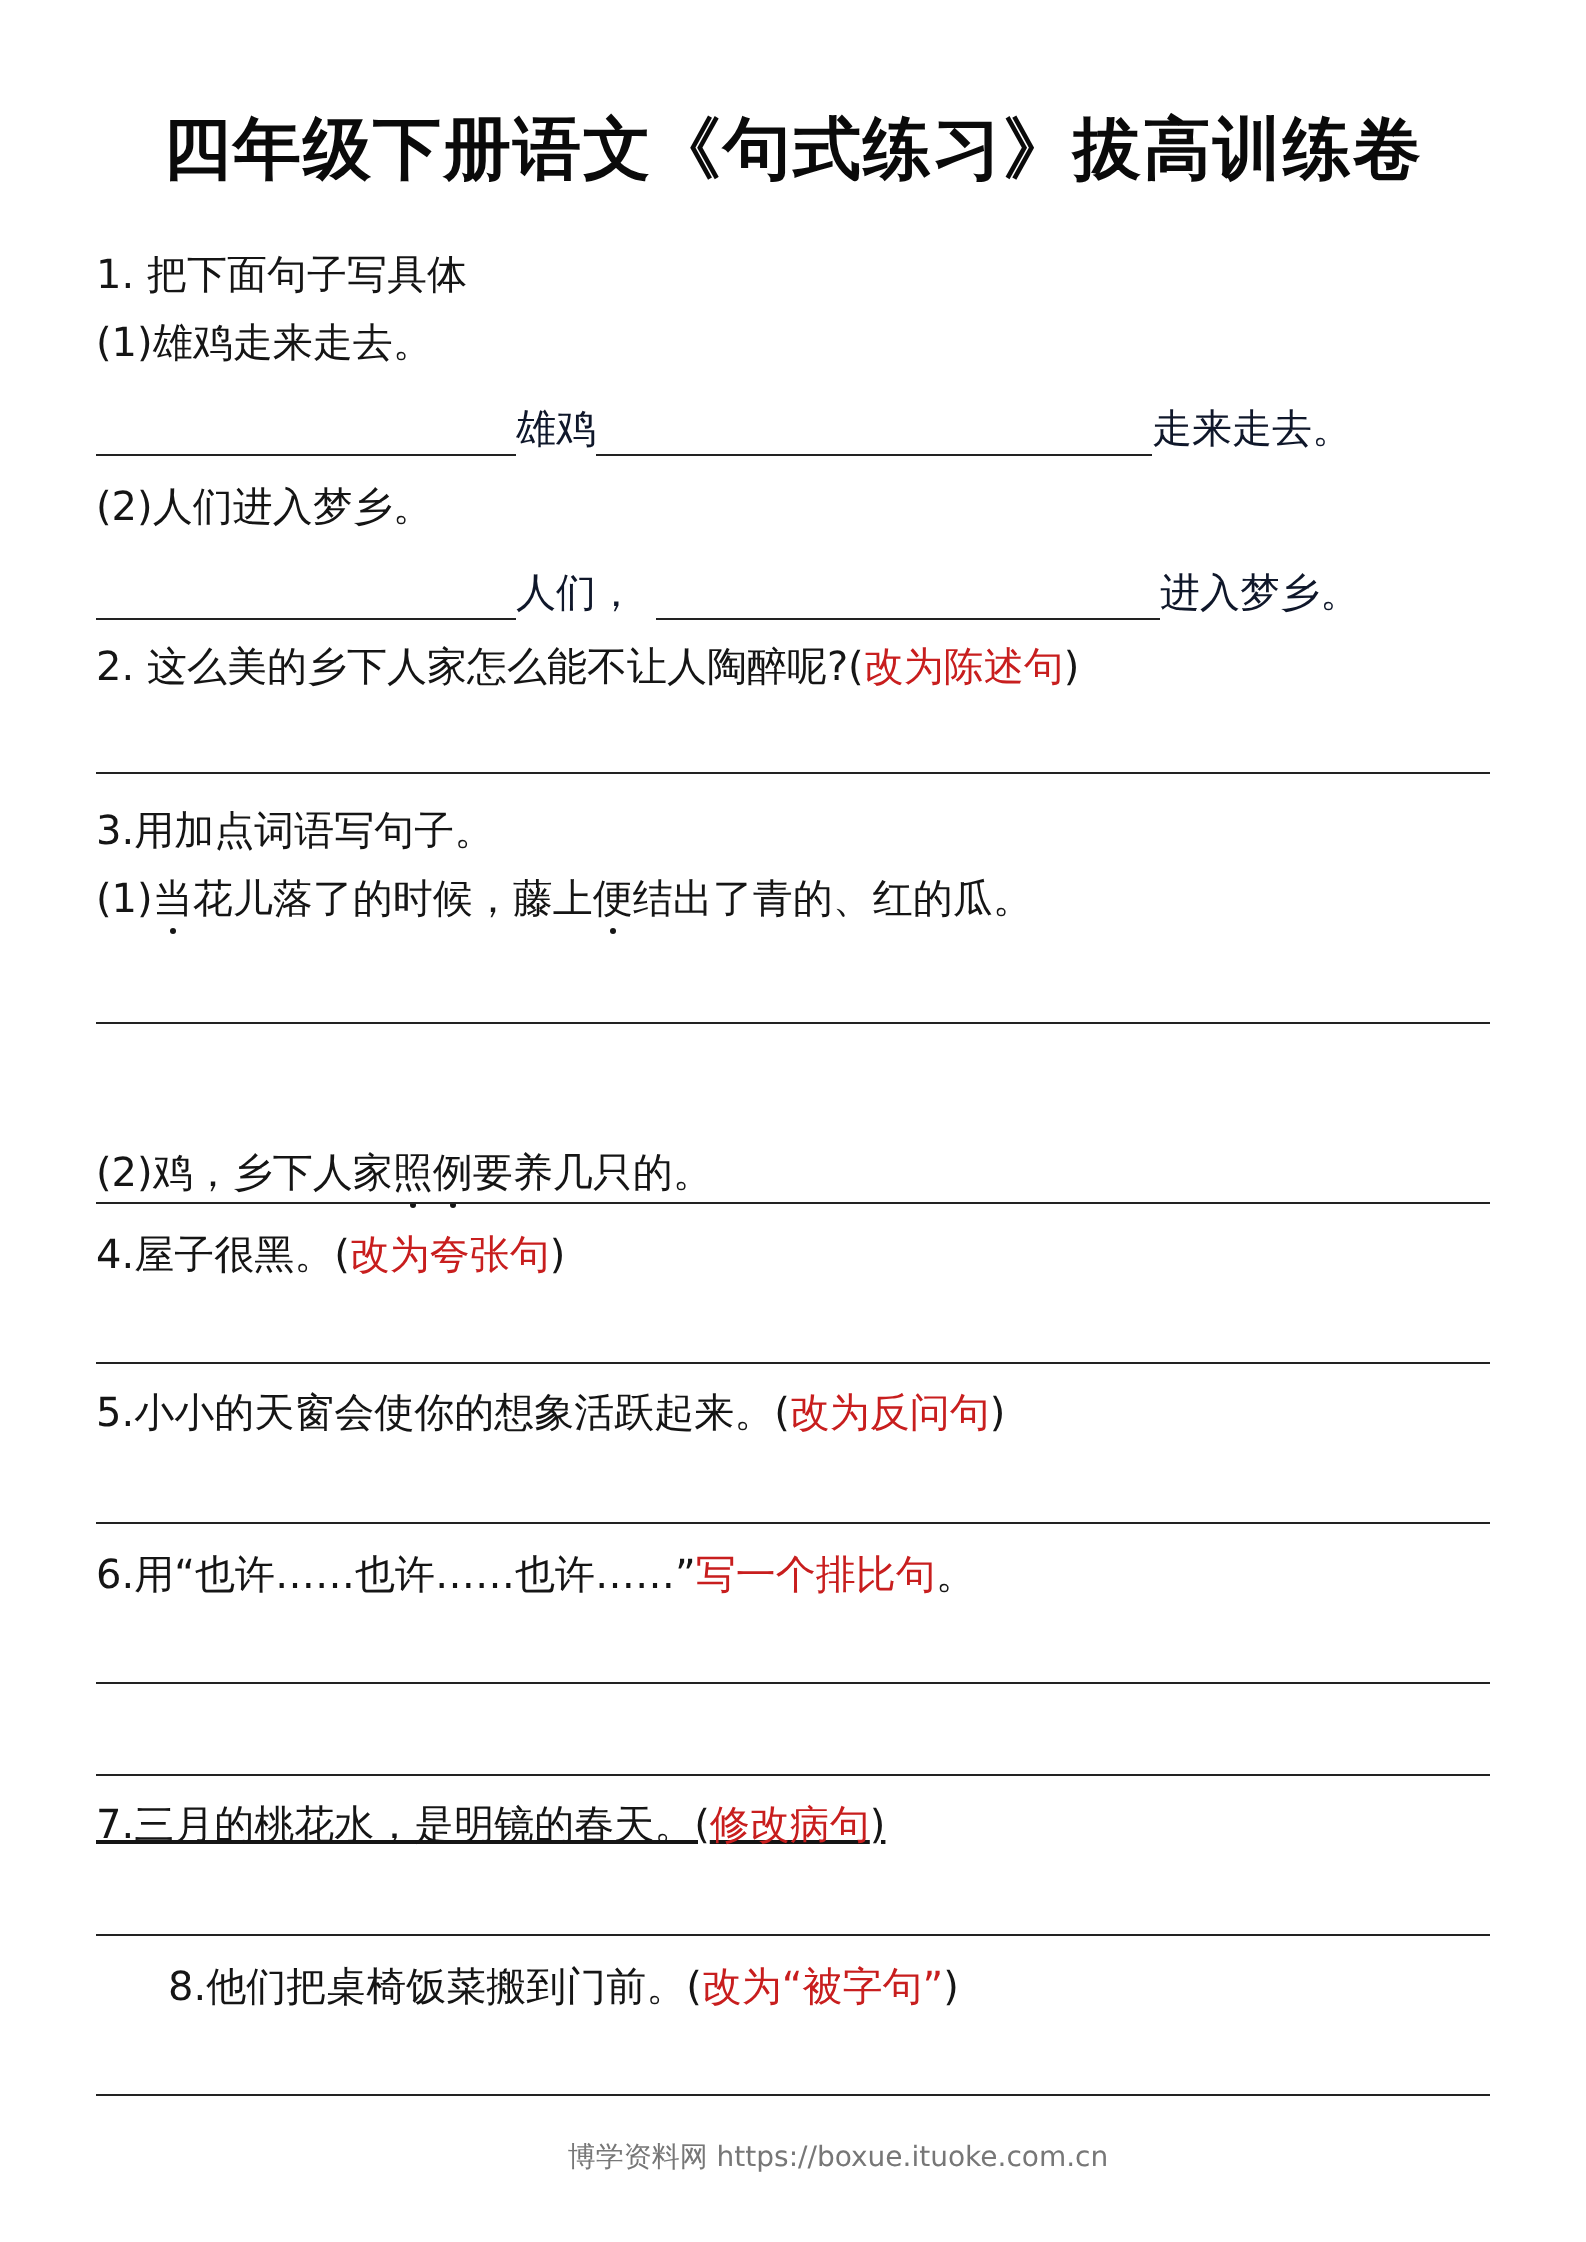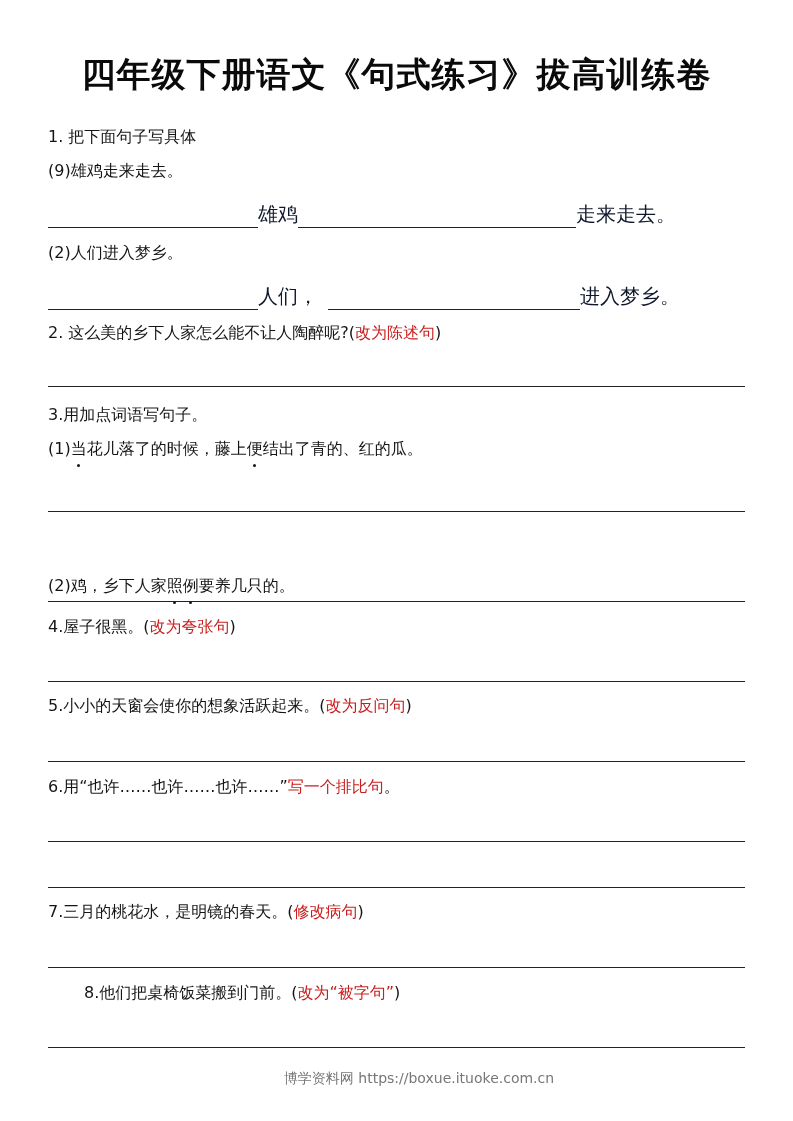--- a/index.html
+++ b/index.html
@@ -23,21 +23,21 @@
     text-align: center;
     font-family: "DejaVu Serif", serif;
     font-weight: bold;
     font-size: 34px;
     letter-spacing: 1px;
     color: #0a0a0a;
   }
   .line-text {
     position: absolute;
     left: 48px;
-    font-size: 16px;
+    font-size: 20px;
     line-height: 26px;
     white-space: nowrap;
     color: #151515;
   }
   .red { color: #c81e1e; }
   .rule {
     position: absolute;
     left: 48px;
     width: 697px;
     height: 0;
@@ -83,21 +83,21 @@
     color: #777777;
     margin-left: 38px;
   }
 </style>
 </head>
 <body>
 
 <div class="title">四年级下册语文《句式练习》拔高训练卷</div>
 
 <div class="line-text" style="top:124px;">1. 把下面句子写具体</div>
-<div class="line-text" style="top:158px;">(9)雄鸡走来走去。</div>
+<div class="line-text" style="top:158px;">(1)雄鸡走来走去。</div>
 <div class="fill-row" style="top:198px;">
   <span class="blank" style="width:210px;"></span>
   <span>雄鸡</span>
   <span class="blank" style="width:278px;"></span>
   <span>走来走去。</span>
 </div>
 <div class="line-text" style="top:240px;">(2)人们进入梦乡。</div>
 <div class="fill-row" style="top:280px;">
   <span class="blank" style="width:210px;"></span>
   <span>人们，</span>
@@ -130,21 +130,21 @@
   <span>5.小小的天窗会使你的想象活跃起来。(</span><span class="red">改为反问句</span><span>)</span>
 </div>
 <div class="rule" style="top:761px;"></div>
 
 <div class="line-text" style="top:774px;">
   <span>6.用“也许……也许……也许……”</span><span class="red">写一个排比句</span><span>。</span>
 </div>
 <div class="rule" style="top:841px;"></div>
 <div class="rule" style="top:887px;"></div>
 
-<div class="line-text" style="top:899px;">
+<div class="line-text" style="top:899px;text-decoration:underline;">
   <span>7.三月的桃花水，是明镜的春天。(</span><span class="red">修改病句</span><span>)</span>
 </div>
 <div class="rule" style="top:967px;"></div>
 
 <div class="line-text" style="top:980px;margin-left:36px;">
   <span>8.他们把桌椅饭菜搬到门前。(</span><span class="red">改为“被字句”</span><span>)</span>
 </div>
 <div class="rule" style="top:1047px;"></div>
 
 <div class="footer">博学资料网 https://boxue.ituoke.com.cn</div>

